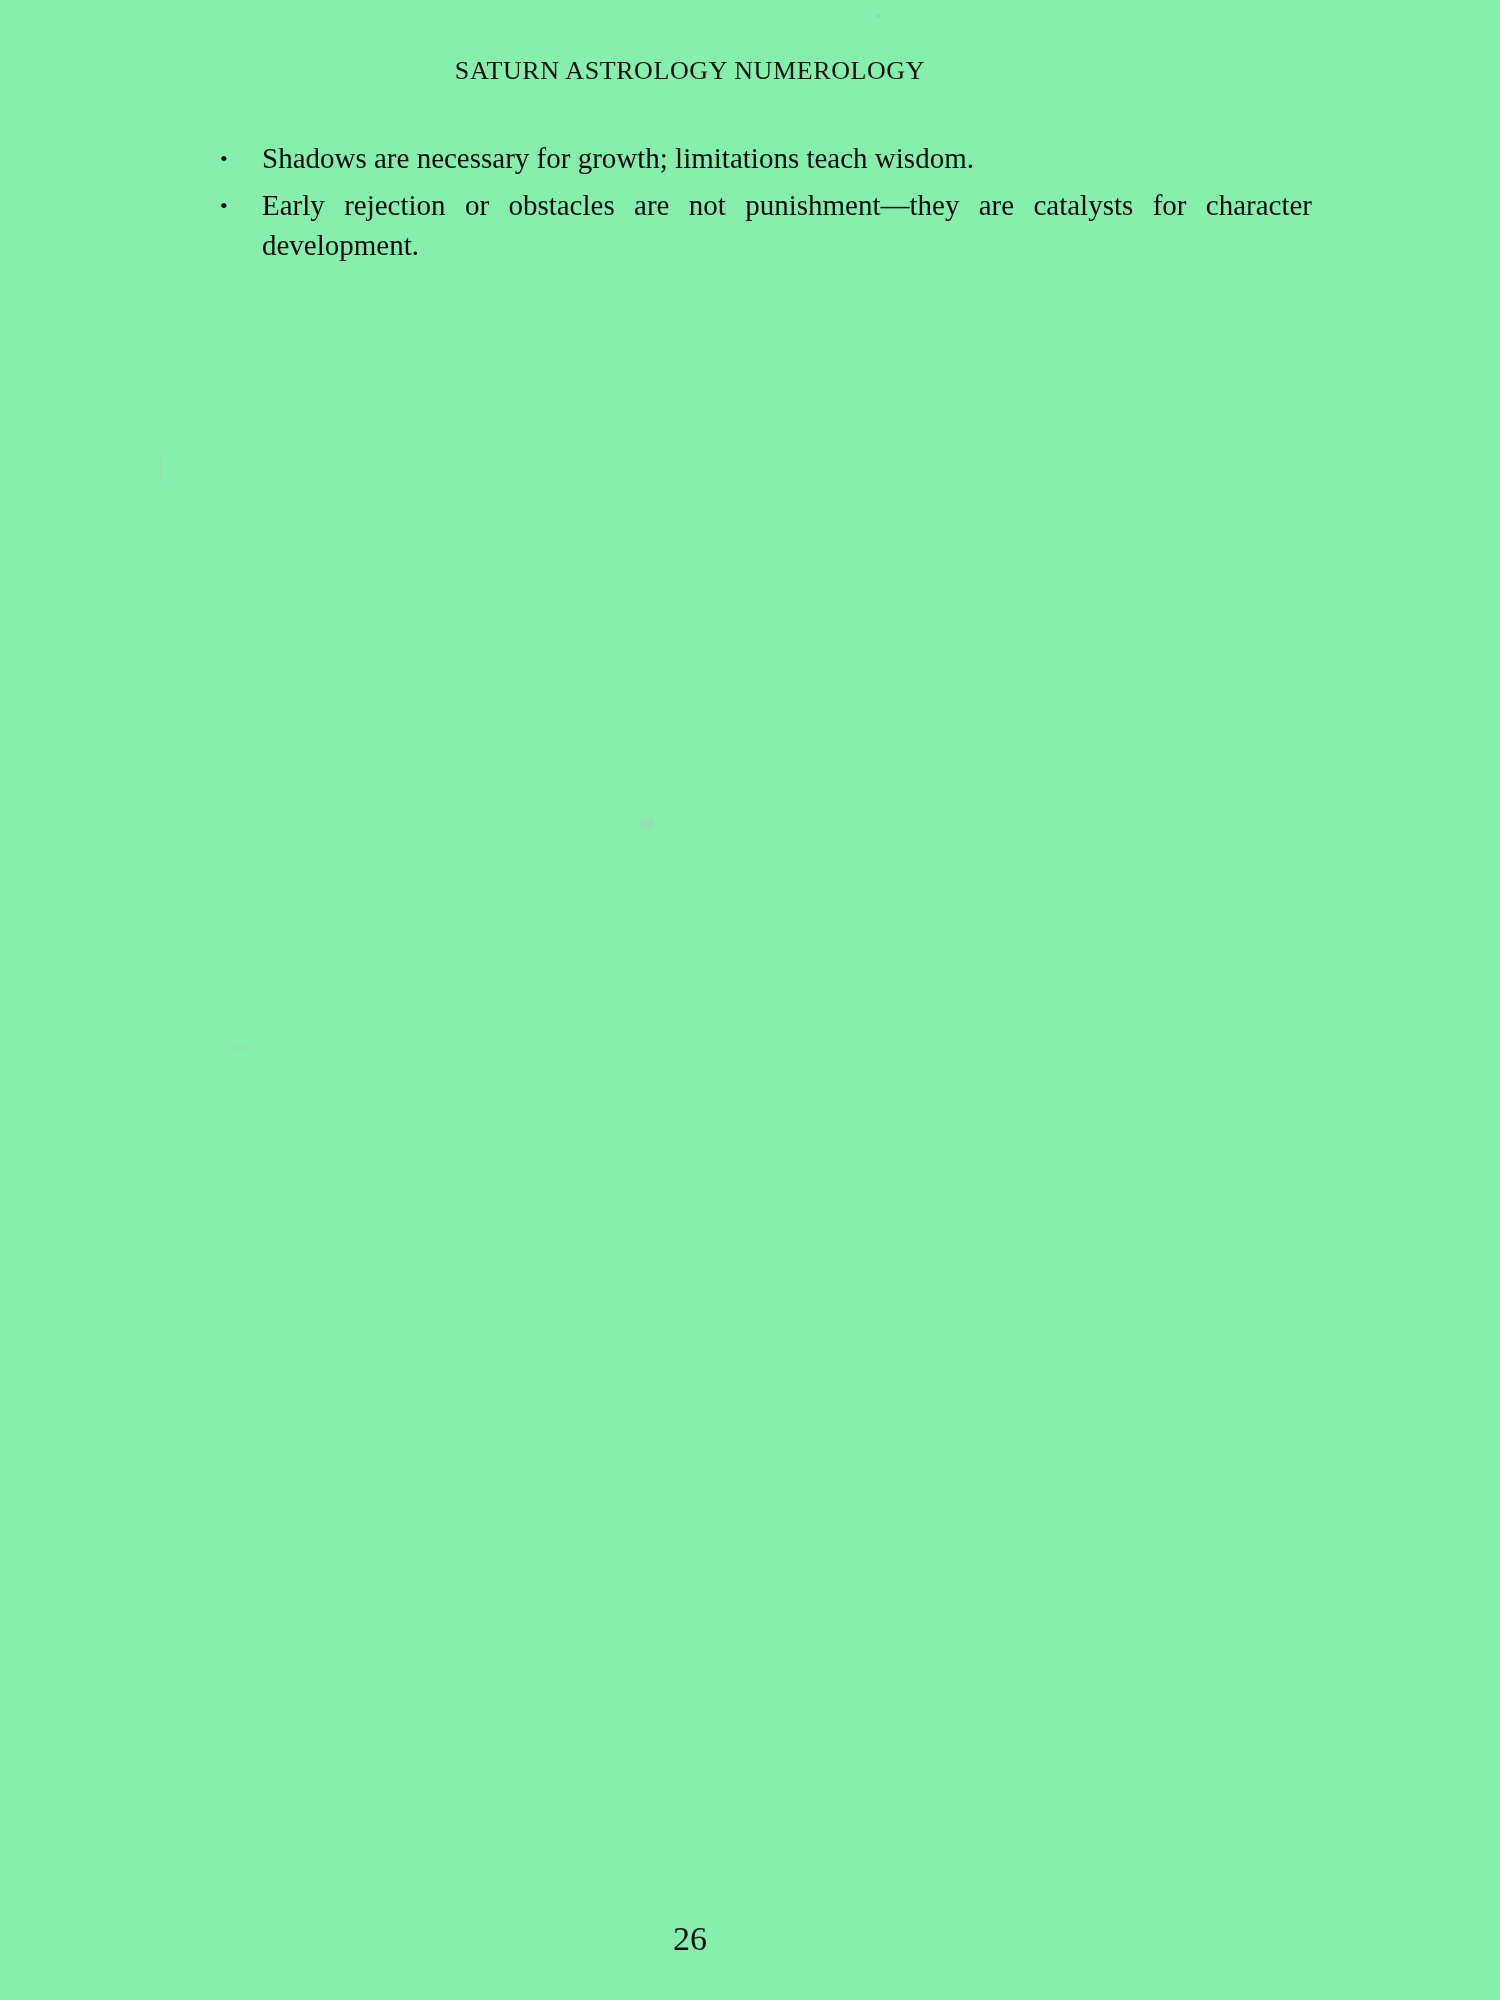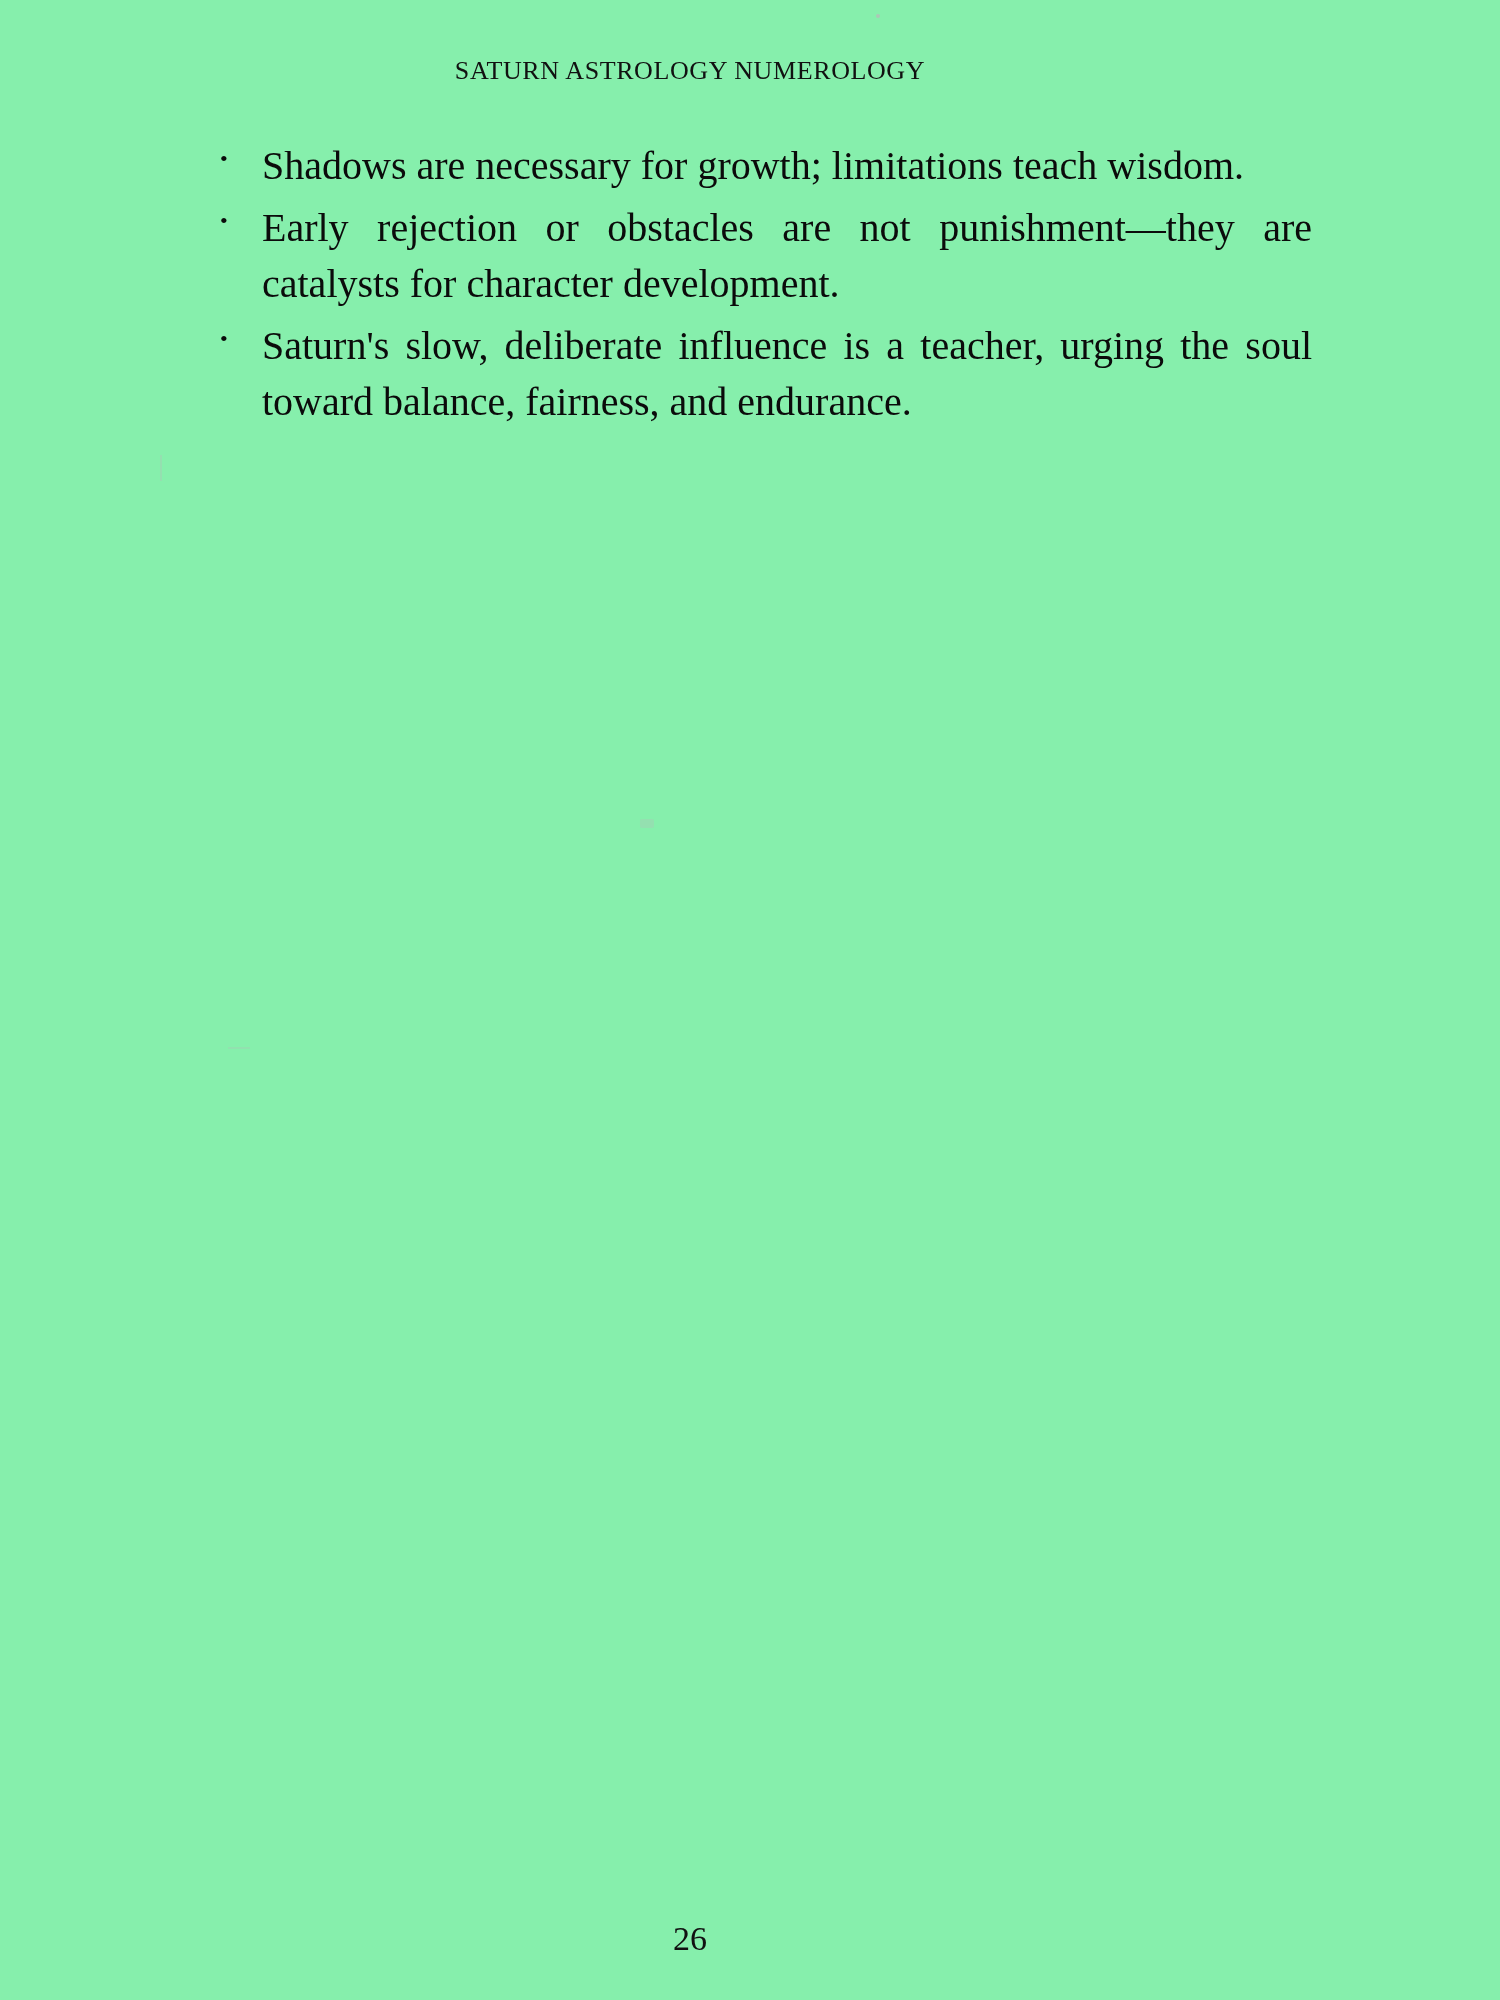--- a/index.html
+++ b/index.html
@@ -40,21 +40,21 @@
   }
   ul.bullet-list {
     list-style: none;
     margin: 0;
     padding: 0;
   }
   ul.bullet-list li {
     position: relative;
     padding-left: 56px;
     margin-bottom: 6px;
-    font-size: 40px;
+    font-size: 29px;
     line-height: 1.40;
     text-align: justify;
     text-justify: inter-word;
     color: #0b0b0b;
   }
   ul.bullet-list li::before {
     content: "\2022";
     position: absolute;
     left: 14px;
     top: 0;
@@ -86,21 +86,20 @@
 <body>
 
 <div class="page">
 
   <div class="running-head">SATURN ASTROLOGY NUMEROLOGY</div>
 
   <div class="content">
     <ul class="bullet-list">
       <li>Shadows are necessary for growth; limitations teach wisdom.</li>
       <li>Early rejection or obstacles are not punishment—they are catalysts for character development.</li>
-      <li>Saturn's slow, deliberate influence is a teacher, urging the soul toward balance, fairness, and endurance.</li>
     </ul>
   </div>
 
   <div class="page-number">26</div>
 
   <div class="speck speck-a"></div>
   <div class="speck speck-b"></div>
   <div class="speck speck-c"></div>
   <div class="speck speck-d"></div>
 </div>

